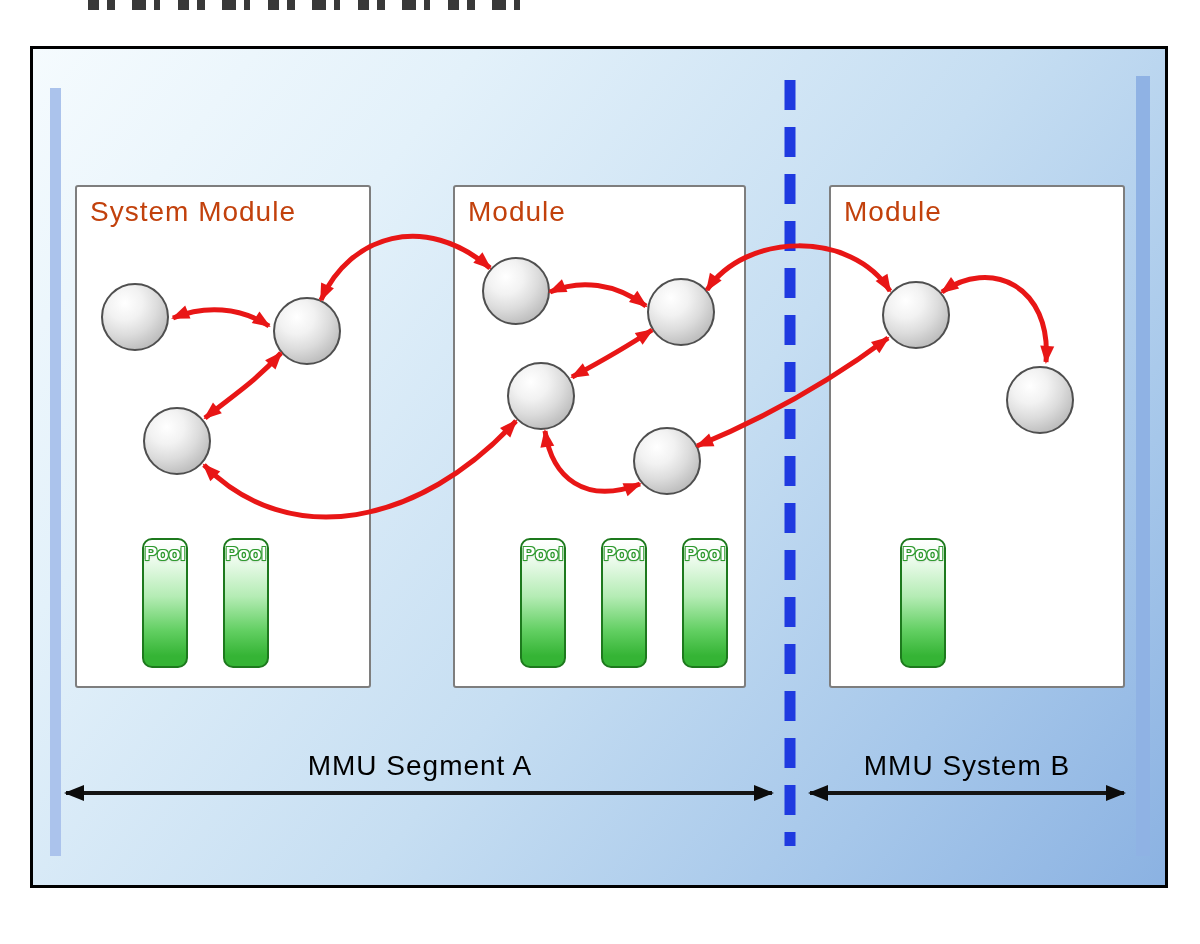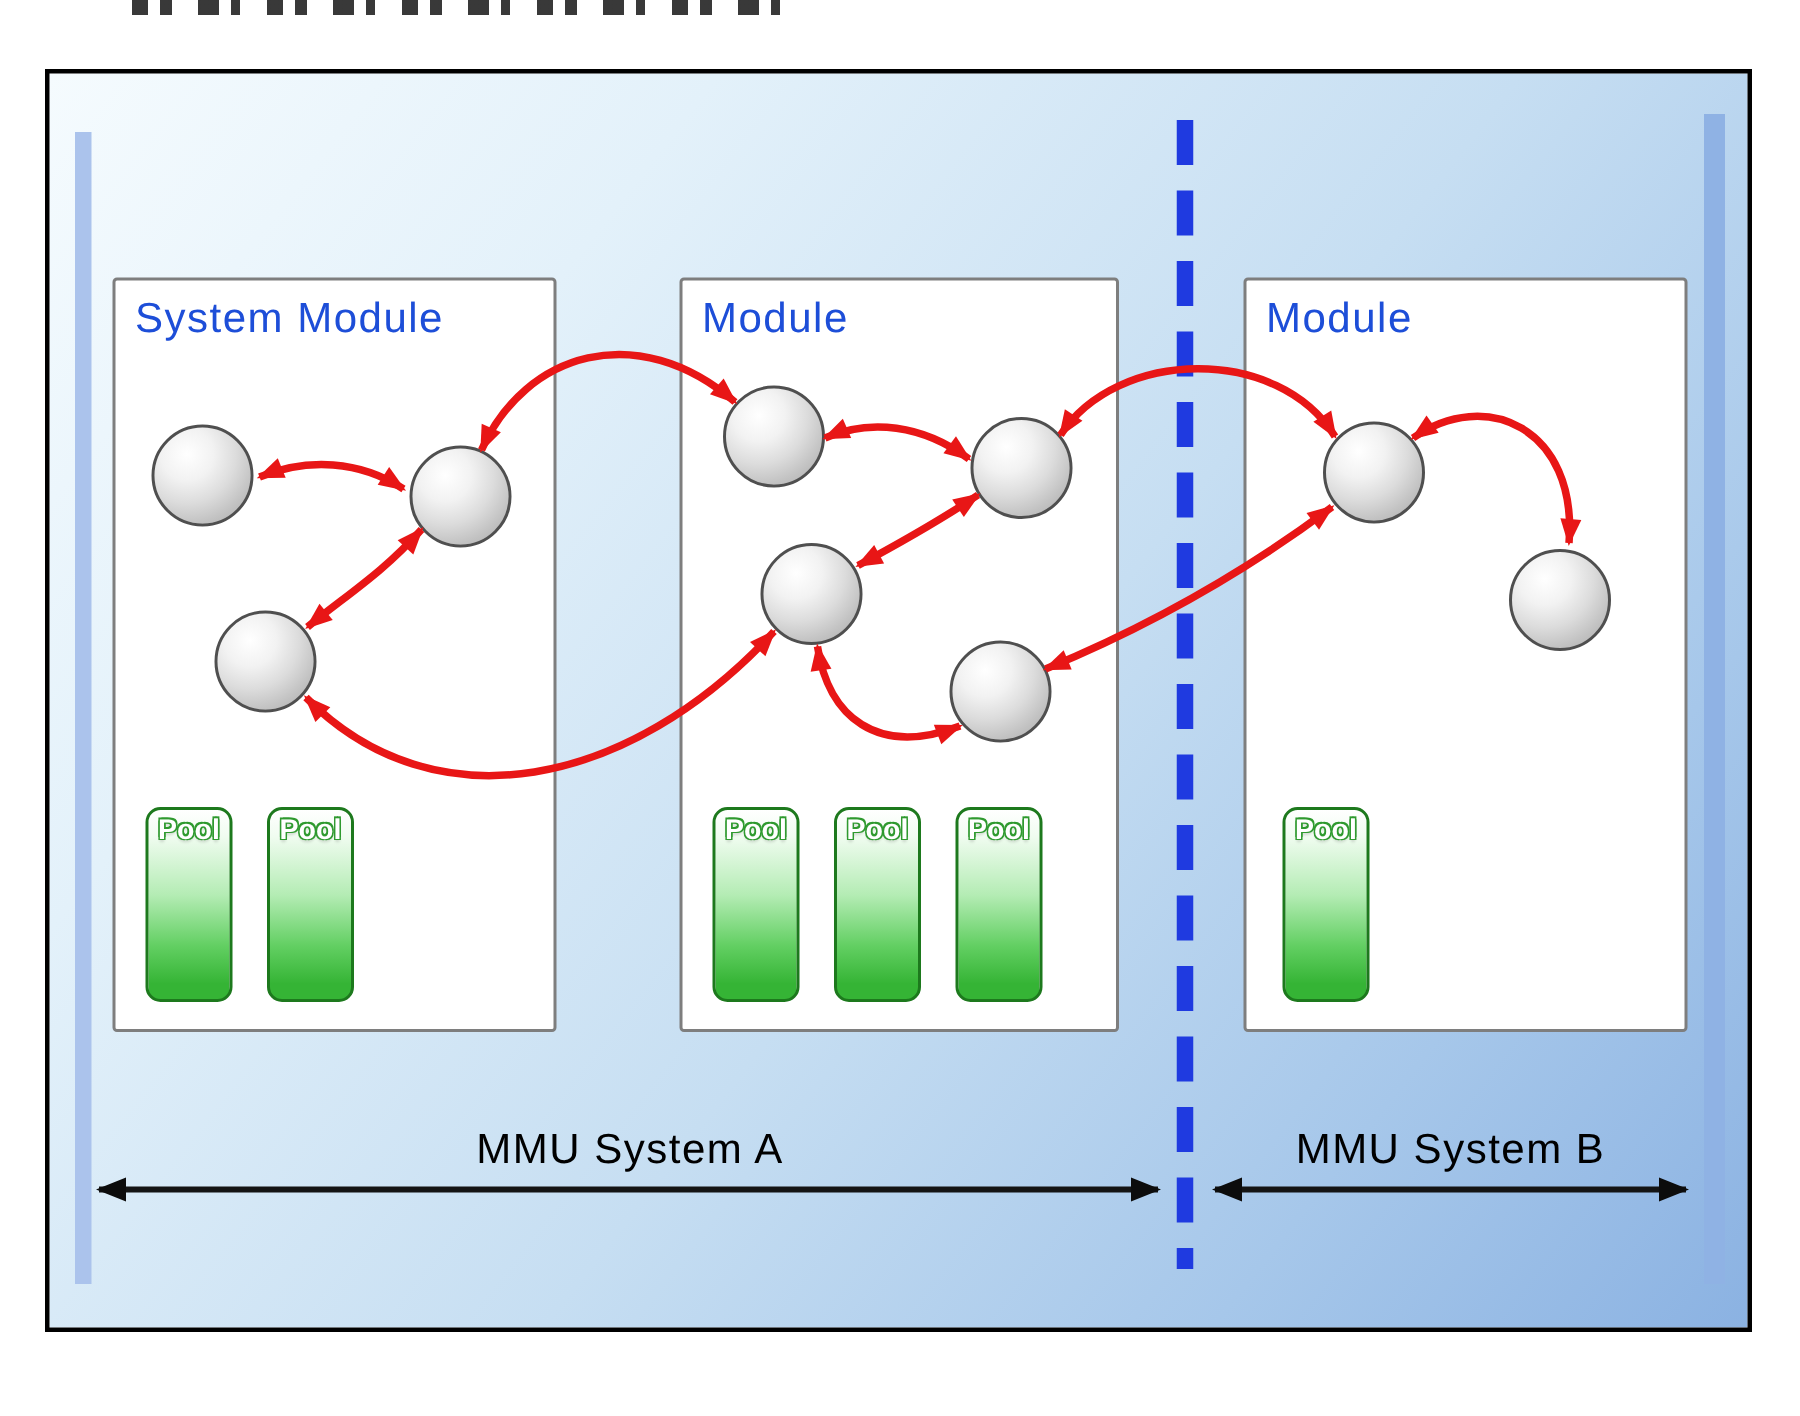--- a/index.html
+++ b/index.html
@@ -19,28 +19,28 @@
   .frame { position:absolute; left:30px; top:46px; width:1138px; height:842px; border:3px solid #000;
     background: linear-gradient(128deg, #f5fbfe 0%, #e3f1fa 25%, #c6def2 55%, #a6c7ea 80%, #8bb2e2 100%); }
 
   .sidebar-left  { position:absolute; left:50px;   top:88px; width:11px; height:768px; background:#abc3ec; }
   .sidebar-right { position:absolute; left:1136px; top:76px; width:14px; height:780px; background:#8fb2e4; }
 
   .module { position:absolute; top:185px; height:503px; background:#ffffff; border:2px solid #7e7e7e; border-radius:3px; }
   .module-1 { left:75px;  width:296px; }
   .module-2 { left:453px; width:293px; }
   .module-3 { left:829px; width:296px; }
-  .module-title { margin:9px 0 0 13px; font-size:28px; letter-spacing:1px; color:#1d4ed8; }
+  .module-title { margin:9px 0 0 13px; font-size:28px; letter-spacing:1px; color:#c2410c; }
 
   .node { position:absolute; width:68px; height:68px; border-radius:50%; border:2px solid #4f4f4f;
     background: radial-gradient(circle at 34% 28%, #ffffff 0%, #f2f2f2 28%, #dcdcdc 52%, #c2c2c2 74%, #a8a8a8 100%); }
 
-  .pool { position:absolute; top:538px; width:58px; height:130px; border:2px solid #1d791d; border-radius:10px;
+  .pool { position:absolute; top:538px; width:46px; height:130px; border:2px solid #1d791d; border-radius:10px;
     background: linear-gradient(180deg, #ffffff 0%, #f0fcf0 14%, #b4ecb4 45%, #62cf62 72%, var(--pool) 92%, var(--pool) 100%);
-    text-align:center; }
+    text-align:center;margin-left:45px; }
   .pool-label { display:inline-block; margin-top:3px; font-size:19px; font-weight:bold; color:#ffffff;
     text-shadow:-1px -1px 0 #2f9a2f, 1px -1px 0 #2f9a2f, -1px 1px 0 #2f9a2f, 1px 1px 0 #2f9a2f, 0 2px 2px rgba(0,0,0,.15); }
 
   .overlay { position:absolute; left:0; top:0; width:1200px; height:944px; pointer-events:none; }
 
   .segment-label { position:absolute; top:750px; width:320px; font-size:28px; letter-spacing:1px; text-align:center; color:#000; }
   .segment-label-a { left:260px; }
   .segment-label-b { left:807px; }
 </style>
 </head>
@@ -116,16 +116,16 @@
       <path d="M204,465 C290,552 420,525 516,421" marker-start="url(#mr)" marker-end="url(#mr)"></path>
       <path d="M707,290 C745,232 852,230 890,291" marker-start="url(#mr)" marker-end="url(#mr)"></path>
       <path d="M697,446 C760,420 825,385 888,338" marker-start="url(#mr)" marker-end="url(#mr)"></path>
       <path d="M942,292 C990,258 1052,285 1046,362" marker-start="url(#mr)" marker-end="url(#mr)"></path>
     </g>
 
     <line x1="66" y1="793" x2="772" y2="793" stroke="#141414" stroke-width="4" marker-start="url(#mb)" marker-end="url(#mb)"></line>
     <line x1="810" y1="793" x2="1124" y2="793" stroke="#141414" stroke-width="4" marker-start="url(#mb)" marker-end="url(#mb)"></line>
   </svg>
 
-  <div class="segment-label segment-label-a">MMU System A</div>
+  <div class="segment-label segment-label-a">MMU Segment A</div>
   <div class="segment-label segment-label-b">MMU System B</div>
 
 </div>
 
 </body></html>

